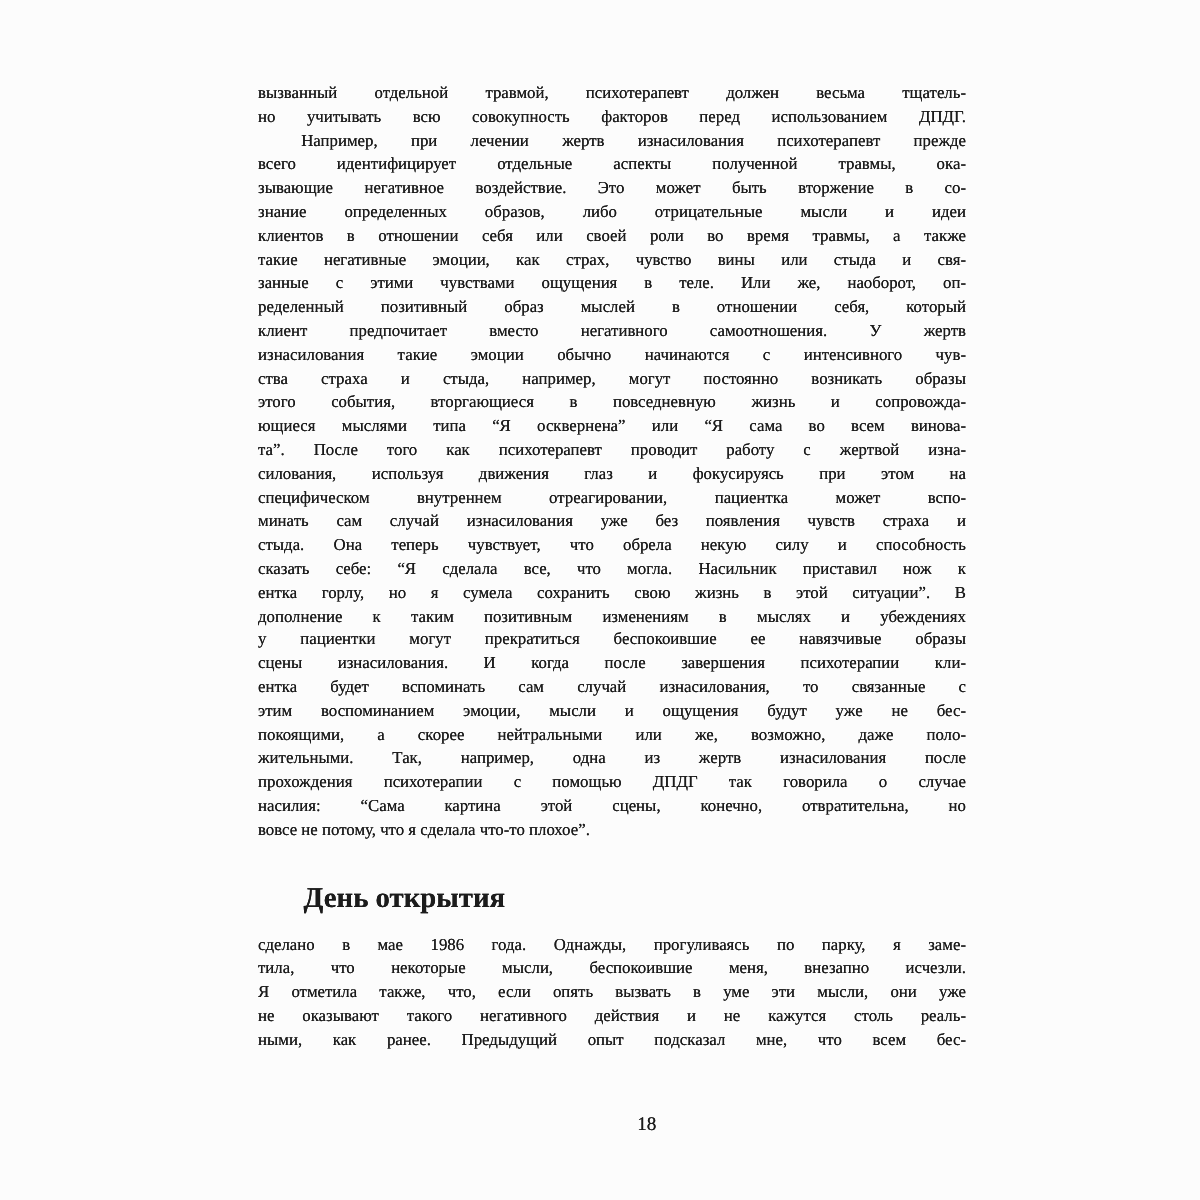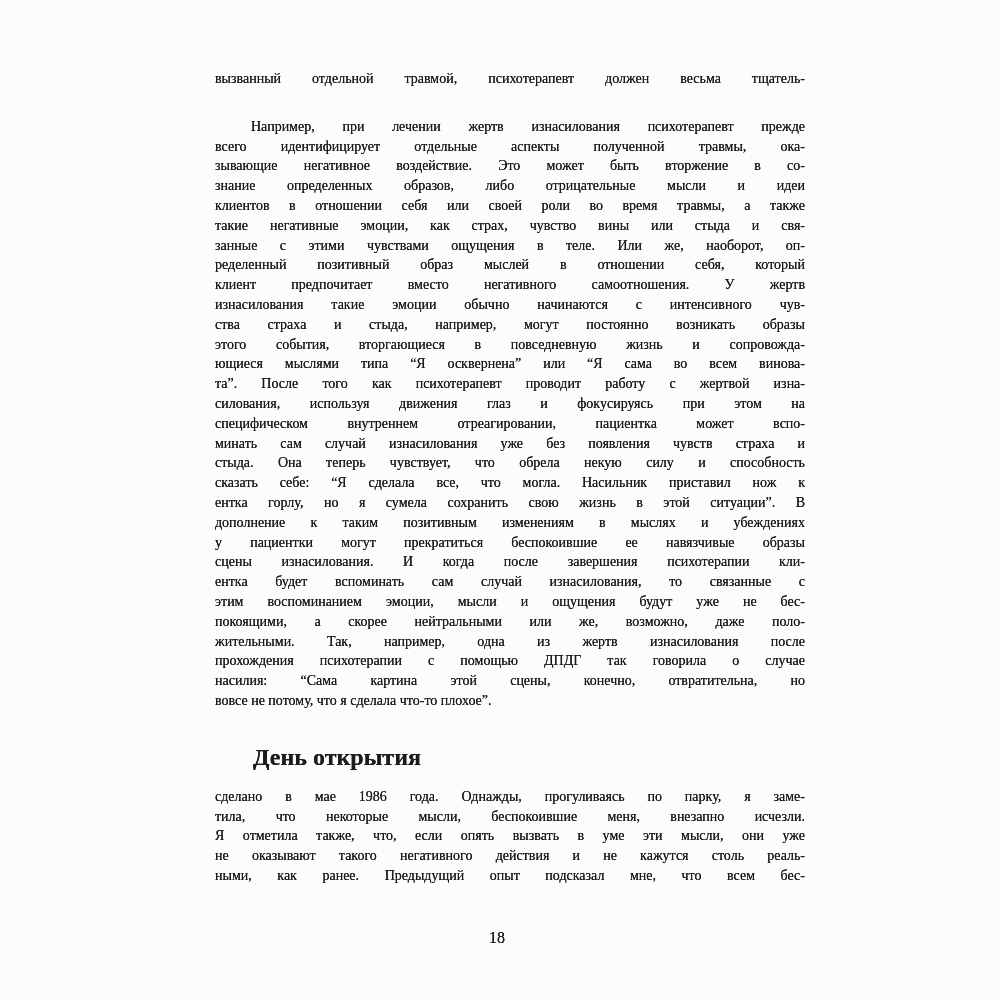--- a/index.html
+++ b/index.html
@@ -30,48 +30,48 @@
     height: 19.8px;
     text-align: justify;
     white-space: normal;
     text-shadow: 0 0 0.4px currentColor; 
   }
   .line.jl {
     text-align-last: justify;
   }
   .line.indent {
     text-indent: 36px;
-    margin-top: 28px;
   }
   .section-heading {
     margin: 32px 0 16px 0;
     padding-left: 38px;
     font-size: 24px;
     font-weight: bold;
     line-height: 28px;
     text-shadow: 0 0 0.4px currentColor;
   }
   .page-number {
     position: absolute;
     top: 929px;
     left: 447px;
     width: 100px;
-    text-align: center;
+    text-align: right;
     font-size: 16px;
     line-height: 18px;
     text-shadow: 0 0 0.3px currentColor;
   }
 </style>
 </head>
 <body>
 
 <div class="page">
   <main class="text-block">
     <div id="body-top">
         <div class="line jl">вызванный отдельной травмой, психотерапевт должен весьма тщатель-</div>
+        <div class="line jl">но учитывать всю совокупность факторов перед использованием ДПДГ.</div>
         <div class="line indent jl">Например, при лечении жертв изнасилования психотерапевт прежде</div>
         <div class="line jl">всего идентифицирует отдельные аспекты полученной травмы, ока-</div>
         <div class="line jl">зывающие негативное воздействие. Это может быть вторжение в со-</div>
         <div class="line jl">знание определенных образов, либо отрицательные мысли и идеи</div>
         <div class="line jl">клиентов в отношении себя или своей роли во время травмы, а также</div>
         <div class="line jl">такие негативные эмоции, как страх, чувство вины или стыда и свя-</div>
         <div class="line jl">занные с этими чувствами ощущения в теле. Или же, наоборот, оп-</div>
         <div class="line jl">ределенный позитивный образ мыслей в отношении себя, который</div>
         <div class="line jl">клиент предпочитает вместо негативного самоотношения. У жертв</div>
         <div class="line jl">изнасилования такие эмоции обычно начинаются с интенсивного чув-</div>

